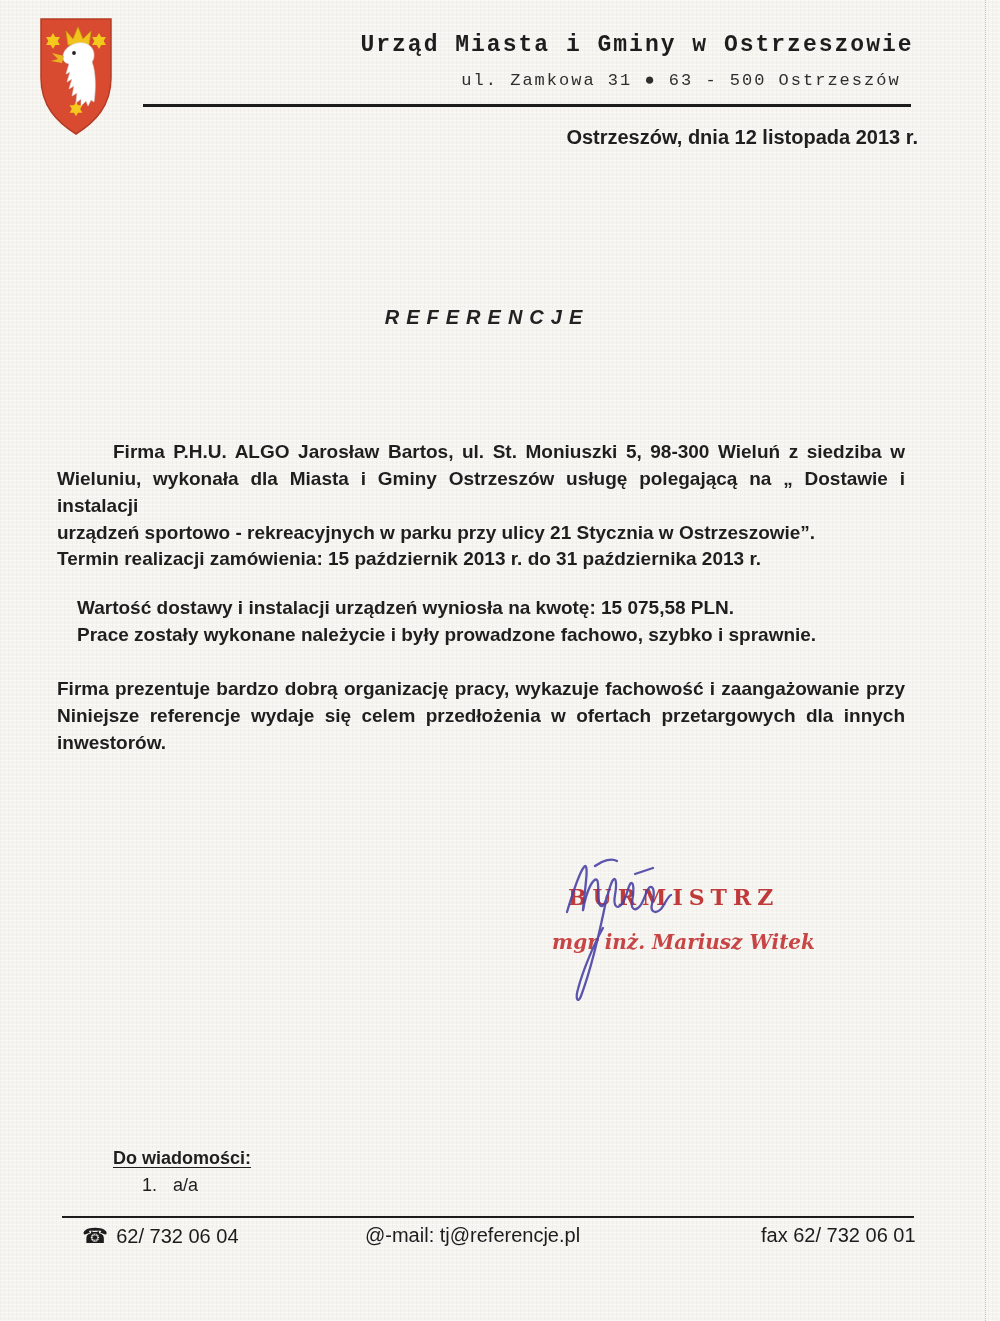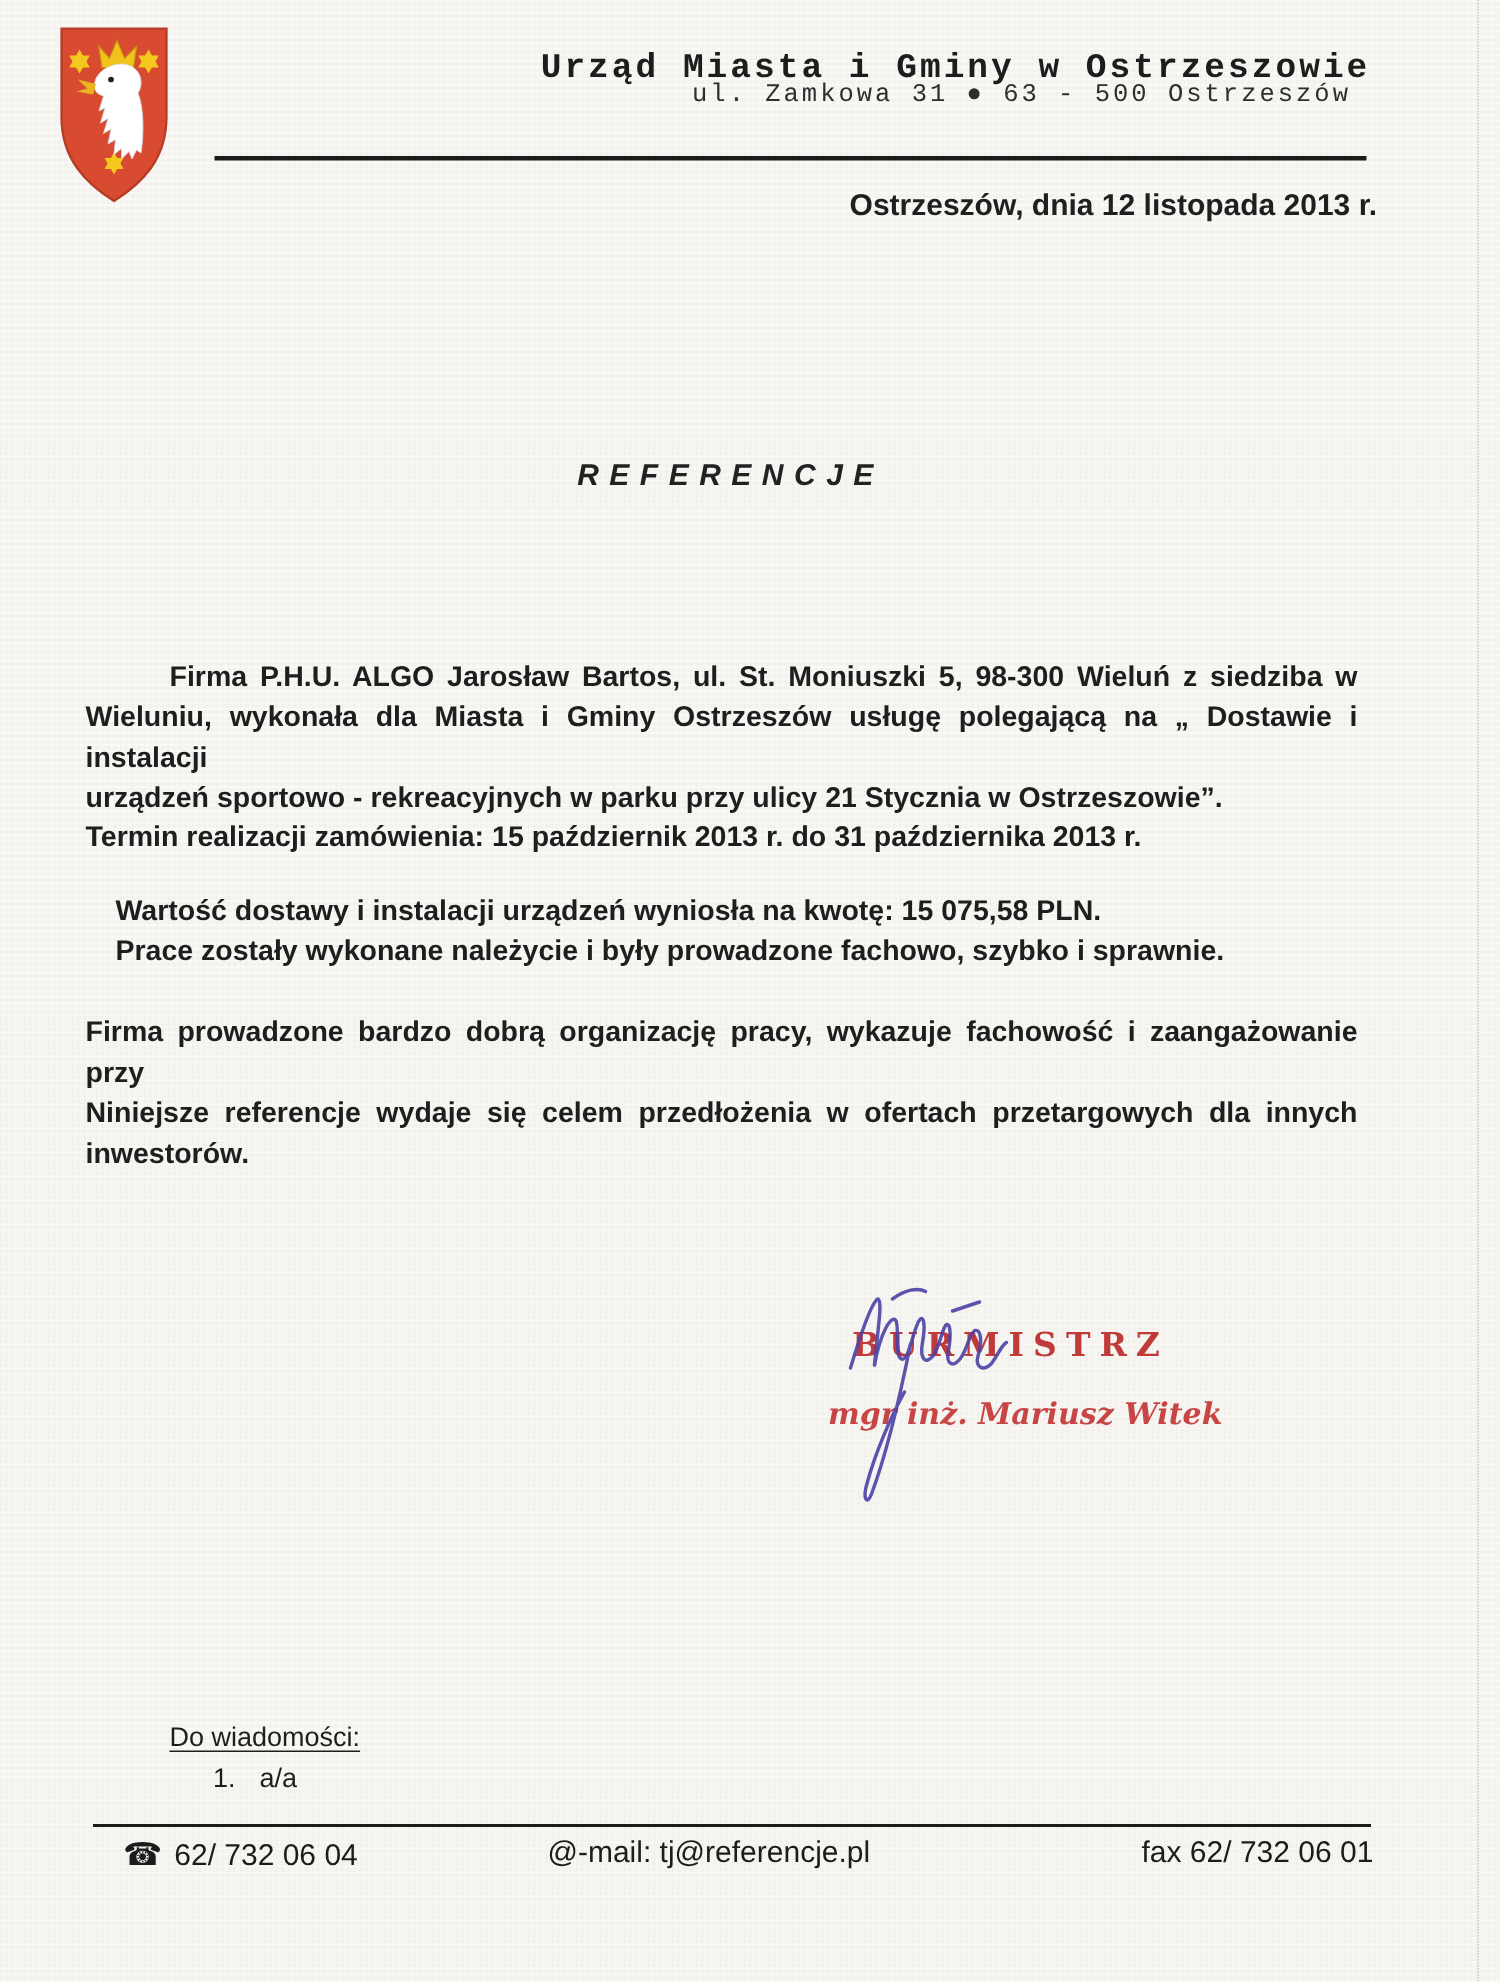--- a/index.html
+++ b/index.html
@@ -38,21 +38,21 @@
     transform: translateX(-50%);
     font-family: "Liberation Mono", monospace;
     font-weight: bold;
     font-size: 23px;
     letter-spacing: 2px;
     white-space: nowrap;
     color: #1d1d1d;
   }
   .org-address {
     position: absolute;
-    left: 681px; top: 54px;
+    left: 681px; top: 71px;
     transform: translateX(-50%);
     font-family: "Liberation Mono", monospace;
     font-size: 17px;
     letter-spacing: 2px;
     white-space: nowrap;
     color: #2e2e2e;
   }
   .header-rule {
     position: absolute;
     left: 143px; top: 104px;
@@ -125,21 +125,21 @@
     left: 545px; top: 848px;
     width: 175px; height: 175px;
     pointer-events: none;
   }
 
   
   .cc-heading {
     position: absolute;
     left: 113px; top: 1148px;
     font-size: 18px;
-    font-weight: 400;
+    font-weight: 700;
     text-decoration: underline;
     text-underline-offset: 3px;
     color: #1e1e1e;
   }
   .cc-item {
     position: absolute;
     left: 142px; top: 1175px;
     font-size: 18px;
     color: #1e1e1e;
   }
@@ -206,21 +206,21 @@
   <div class="para" id="p2">
     <span class="line">Termin realizacji zamówienia: 15 październik 2013 r. do 31 października 2013 r.</span>
   </div>
 
   <div class="para" id="p3">
     <span class="line">Wartość dostawy i instalacji urządzeń wyniosła na kwotę: 15 075,58 PLN.</span>
     <span class="line">Prace zostały wykonane należycie i były prowadzone fachowo, szybko i sprawnie.</span>
   </div>
 
   <div class="para" id="p4">
-    <span class="line just">Firma prowadzone bardzo dobrą organizację pracy, wykazuje fachowość i zaangażowanie przy</span>
+    <span class="line just">Firma prezentuje bardzo dobrą organizację pracy, wykazuje fachowość i zaangażowanie przy</span>
     <span class="line just">Niniejsze referencje wydaje się celem przedłożenia w ofertach przetargowych dla innych</span>
     <span class="line">inwestorów.</span>
   </div>
 
   <div class="stamp-role">BURMISTRZ</div>
   <div class="stamp-name">mgr inż. Mariusz Witek</div>
 
   <svg class="signature-svg" viewBox="0 0 175 175" aria-hidden="true">
     <g fill="none" stroke="#4b43a6" stroke-width="2.3" stroke-linecap="round" stroke-linejoin="round" opacity="0.9">
 

